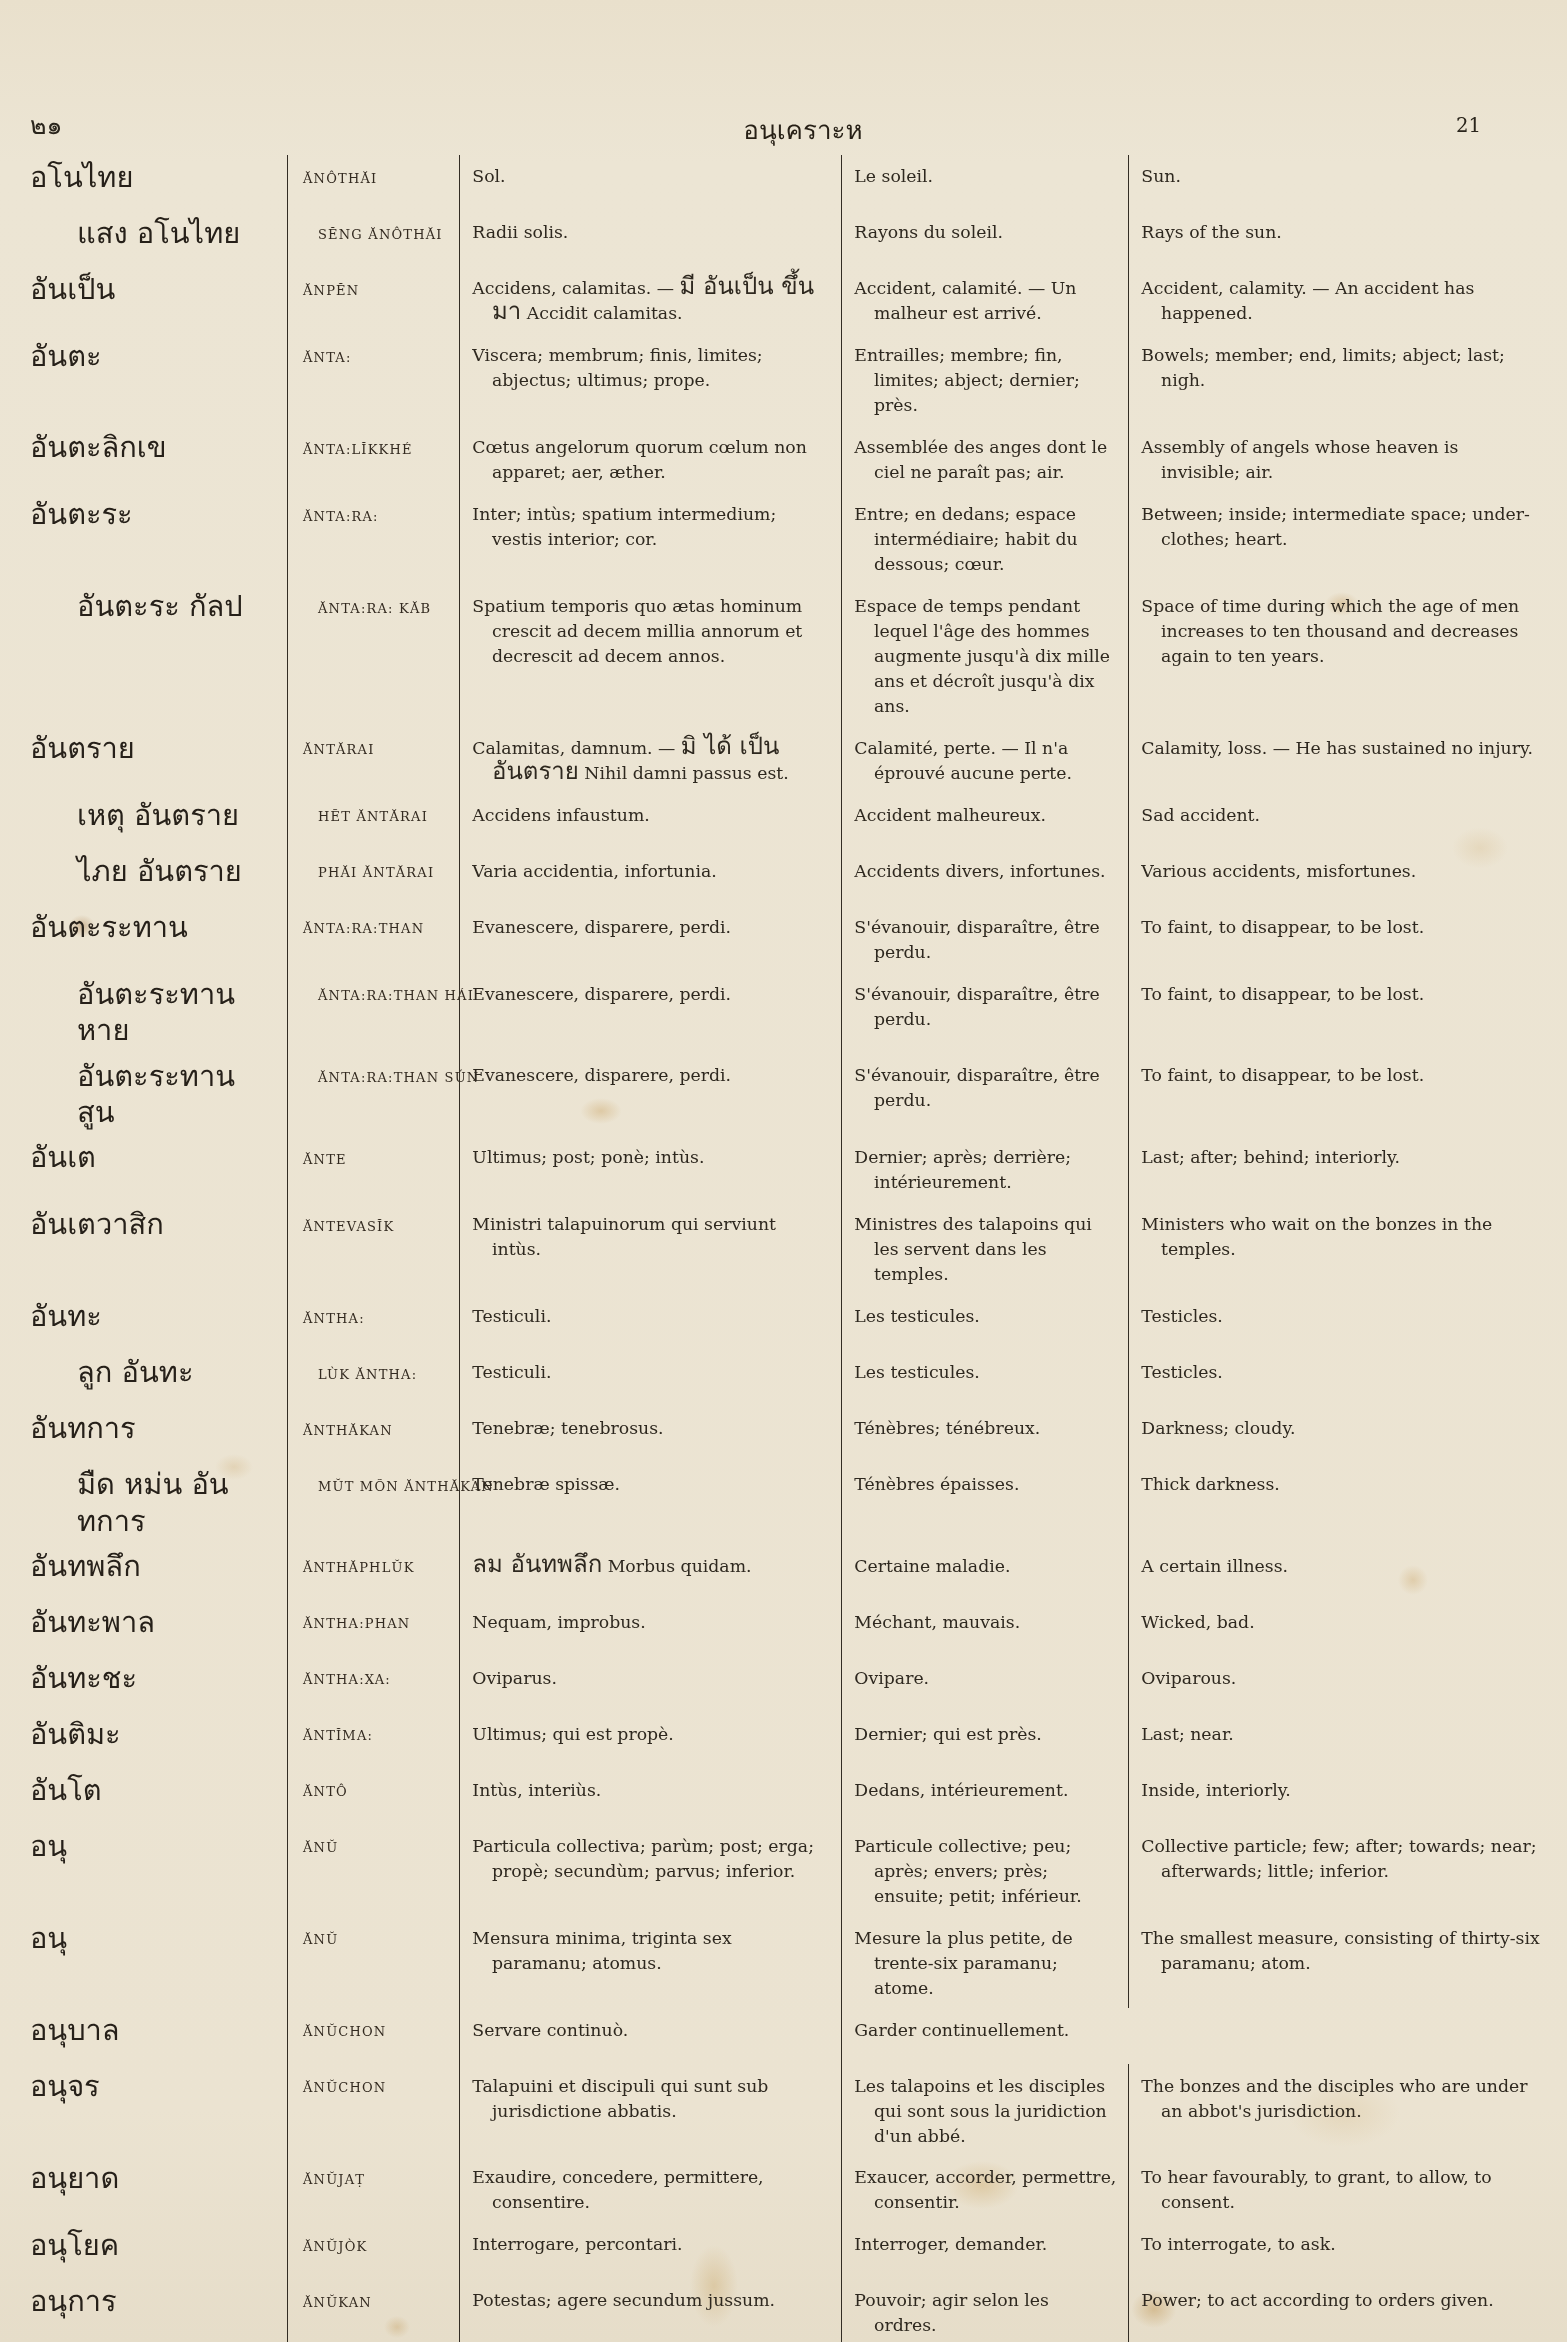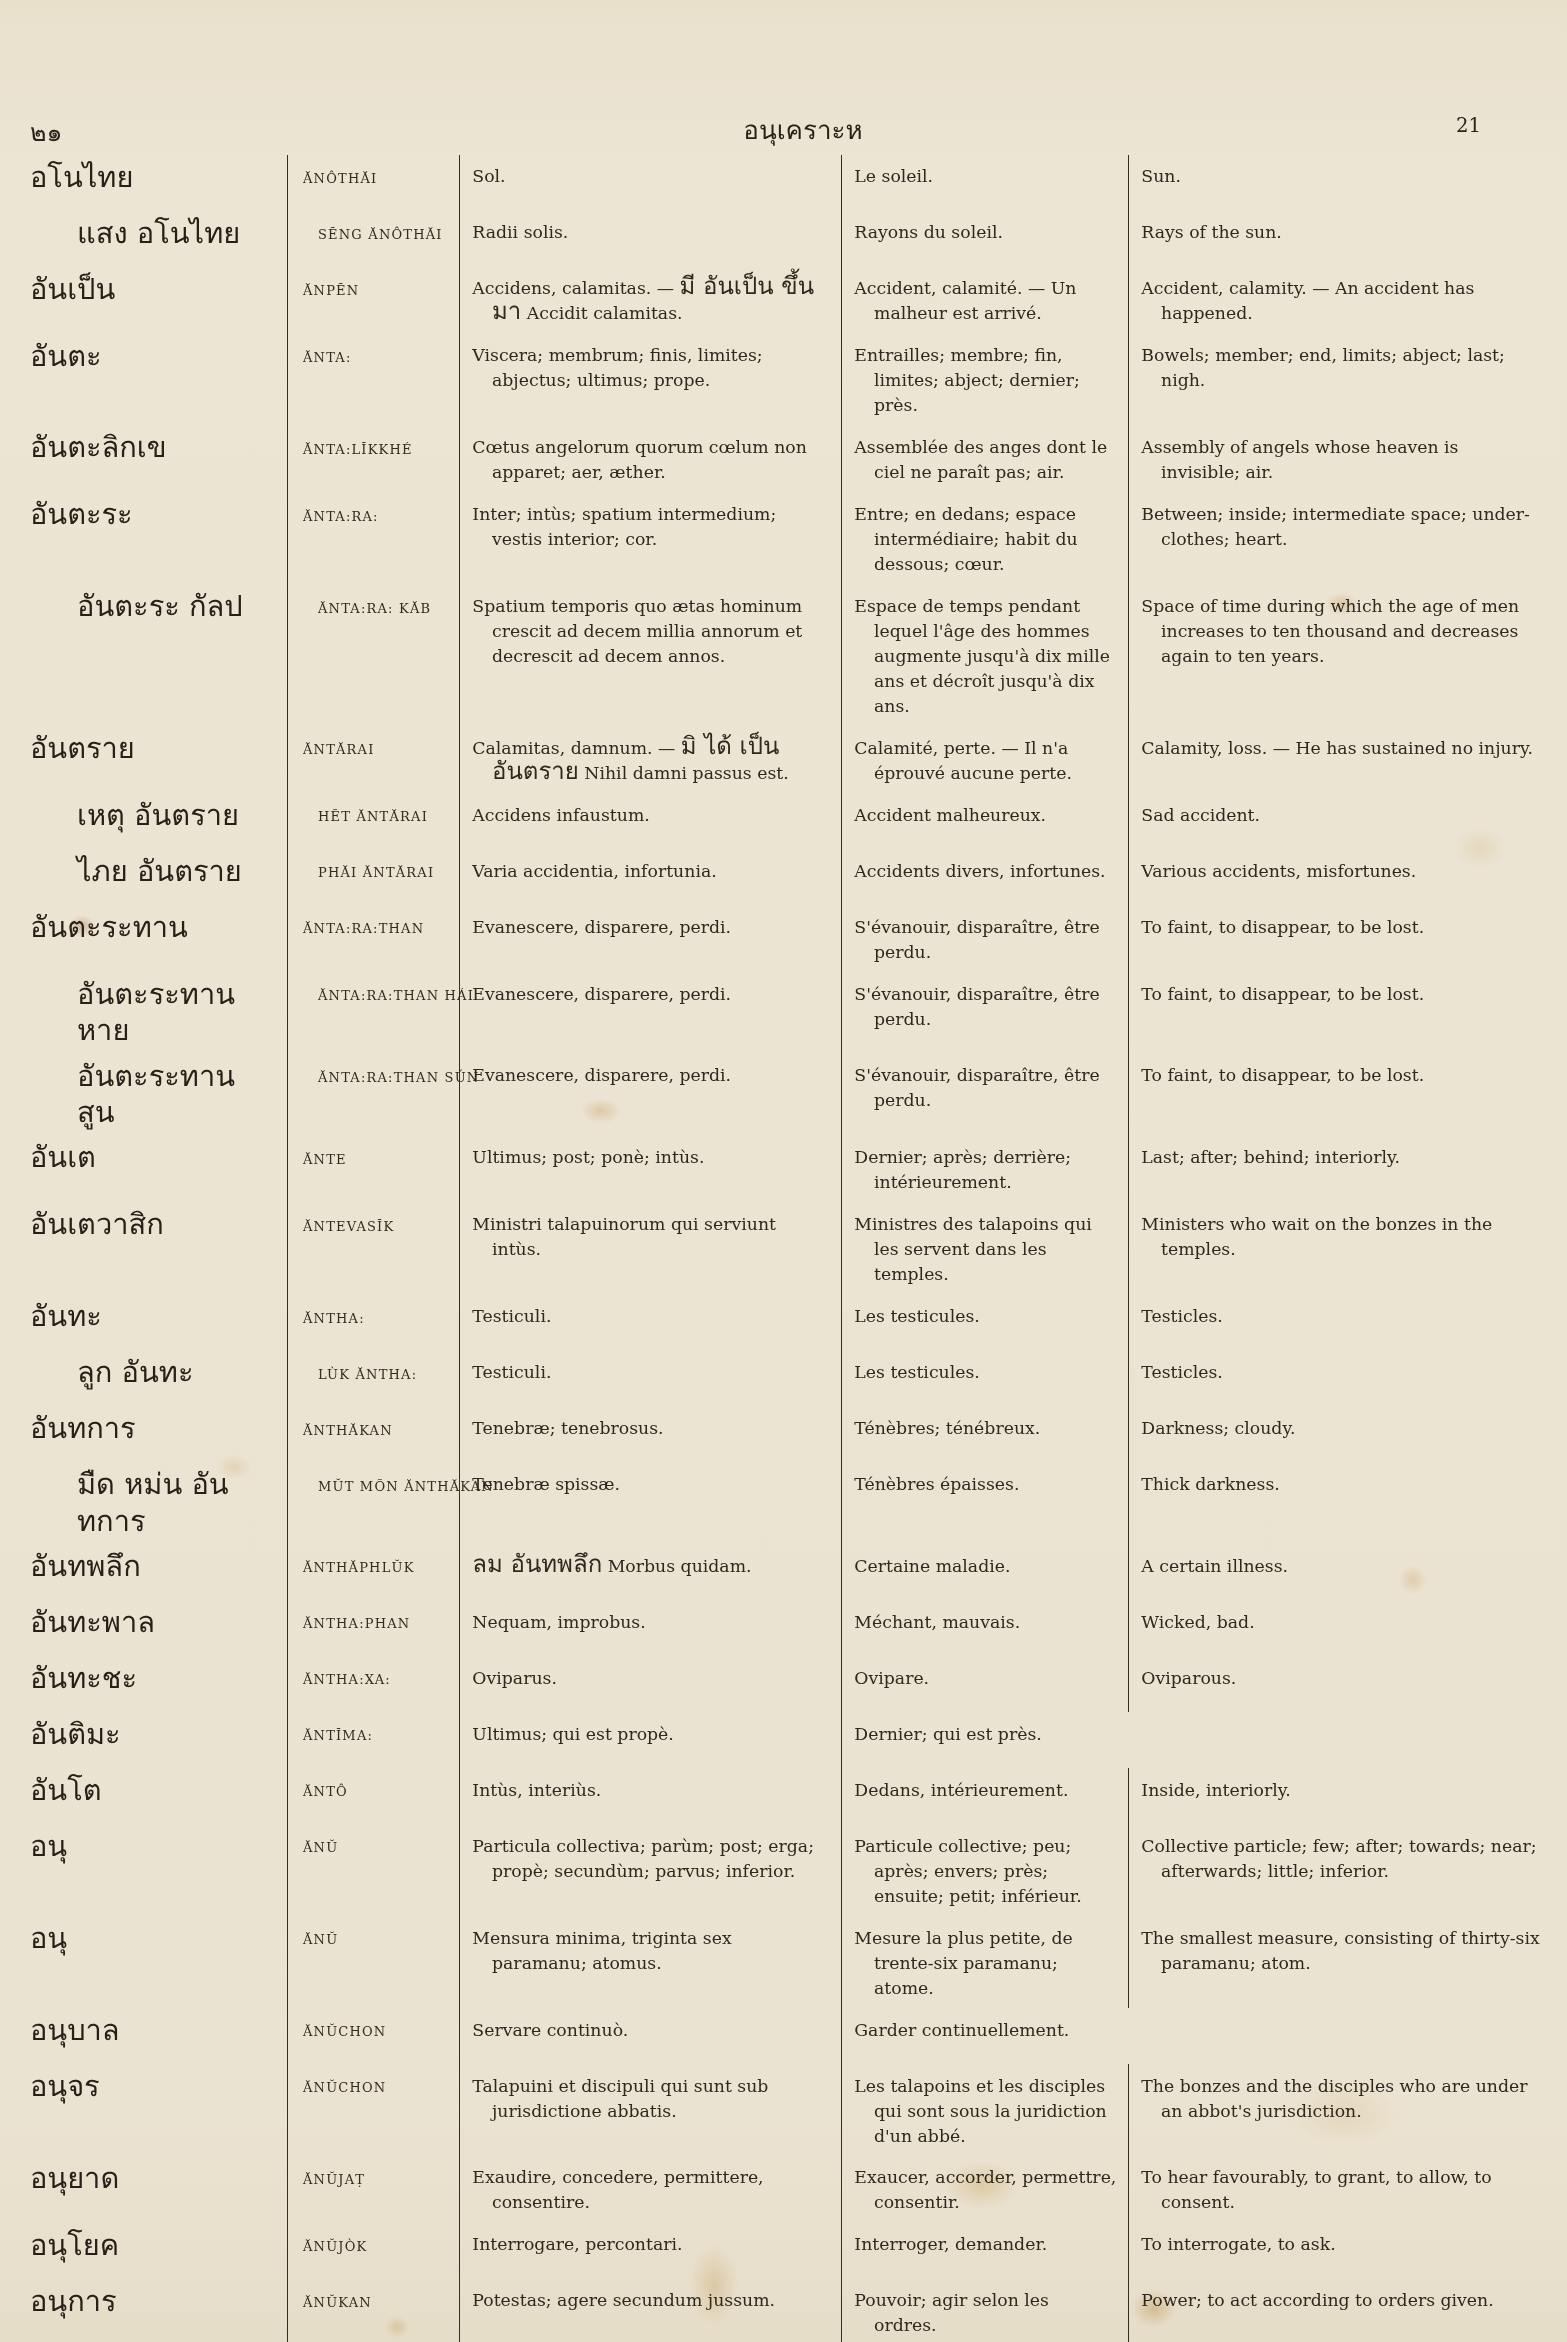--- a/index.html
+++ b/index.html
@@ -19,21 +19,21 @@
       radial-gradient(37px 24px at 982px 2185px, rgba(195,150,70,.30), rgba(195,150,70,0) 100%),
       radial-gradient(24px 41px at 714px 2286px, rgba(190,145,65,.28), rgba(190,145,65,0) 100%),
       radial-gradient(22.5px 19px at 1154px 2309px, rgba(180,130,50,.36), rgba(180,130,50,0) 100%),
       radial-gradient(13px 11.2px at 397px 2327px, rgba(180,130,50,.26), rgba(180,130,50,0) 100%),
       radial-gradient(56px 34px at 1344px 2113px, rgba(200,160,90,.18), rgba(200,160,90,0) 100%),
       radial-gradient(28px 20.6px at 1480px 848px, rgba(195,150,75,.16), rgba(195,150,75,0) 100%),
       radial-gradient(19px 13px at 234px 1467px, rgba(185,135,55,.18), rgba(185,135,55,0) 100%),
       linear-gradient(180deg,#e9e0cc 0%,#ece5d4 7%,#ebe3d1 90%,#e6ddc9 100%);
   }
   .header{position:absolute;top:0;left:0;right:0;height:155px;}
-  .folio-thai{position:absolute;left:30px;top:105px;font-size:25px;color:#2a251c;margin-top:7px;}
+  .folio-thai{position:absolute;left:30px;top:105px;font-size:25px;color:#2a251c;}
   .page-title{position:absolute;left:0;right:0;top:109px;text-align:center;font-size:26px;color:#261f15;margin-left:39px;}
   .folio-arabic{position:absolute;right:86px;top:114px;font-size:19.7px;color:#2a251c;}
 
   .dict-table{position:absolute;top:155px;left:28px;right:15px;}
   .row{display:grid;grid-template-columns:259px 172px 382px 287px 1fr;min-height:56px;}
   .c2,.c3,.c4,.c5{border-left:1.4px solid #332d24;}
   .thai-cell{font-size:29px;line-height:1.25;padding:3.7px 5.6px 5.6px 1.9px;color:#262019;}
   .indent .thai-cell{padding-left:49px;}
   .translit-cell{font-size:13px;letter-spacing:1.2px;padding:16px 3.7px 3.7px 15px;color:#332a20;white-space:nowrap;}
   .indent .translit-cell{padding-left:30px;}
@@ -202,20 +202,21 @@
         <div class="c2 translit-cell">ĂNTHA:XA:</div>
         <div class="c3 def-cell"><span>Oviparus.</span></div>
         <div class="c4 def-cell">Ovipare.</div>
         <div class="c5 def-cell">Oviparous.</div>
       </div>
       <div class="row">
         <div class="c1 thai-cell">อันติมะ</div>
         <div class="c2 translit-cell">ĂNTĬMA:</div>
         <div class="c3 def-cell"><span>Ultimus; qui est propè.</span></div>
         <div class="c4 def-cell">Dernier; qui est près.</div>
+        <div class="c5 def-cell">Last; near.</div>
       </div>
       <div class="row">
         <div class="c1 thai-cell">อันโต</div>
         <div class="c2 translit-cell">ĂNTÔ</div>
         <div class="c3 def-cell"><span>Intùs, interiùs.</span></div>
         <div class="c4 def-cell">Dedans, intérieurement.</div>
         <div class="c5 def-cell">Inside, interiorly.</div>
       </div>
       <div class="row">
         <div class="c1 thai-cell">อนุ</div>

